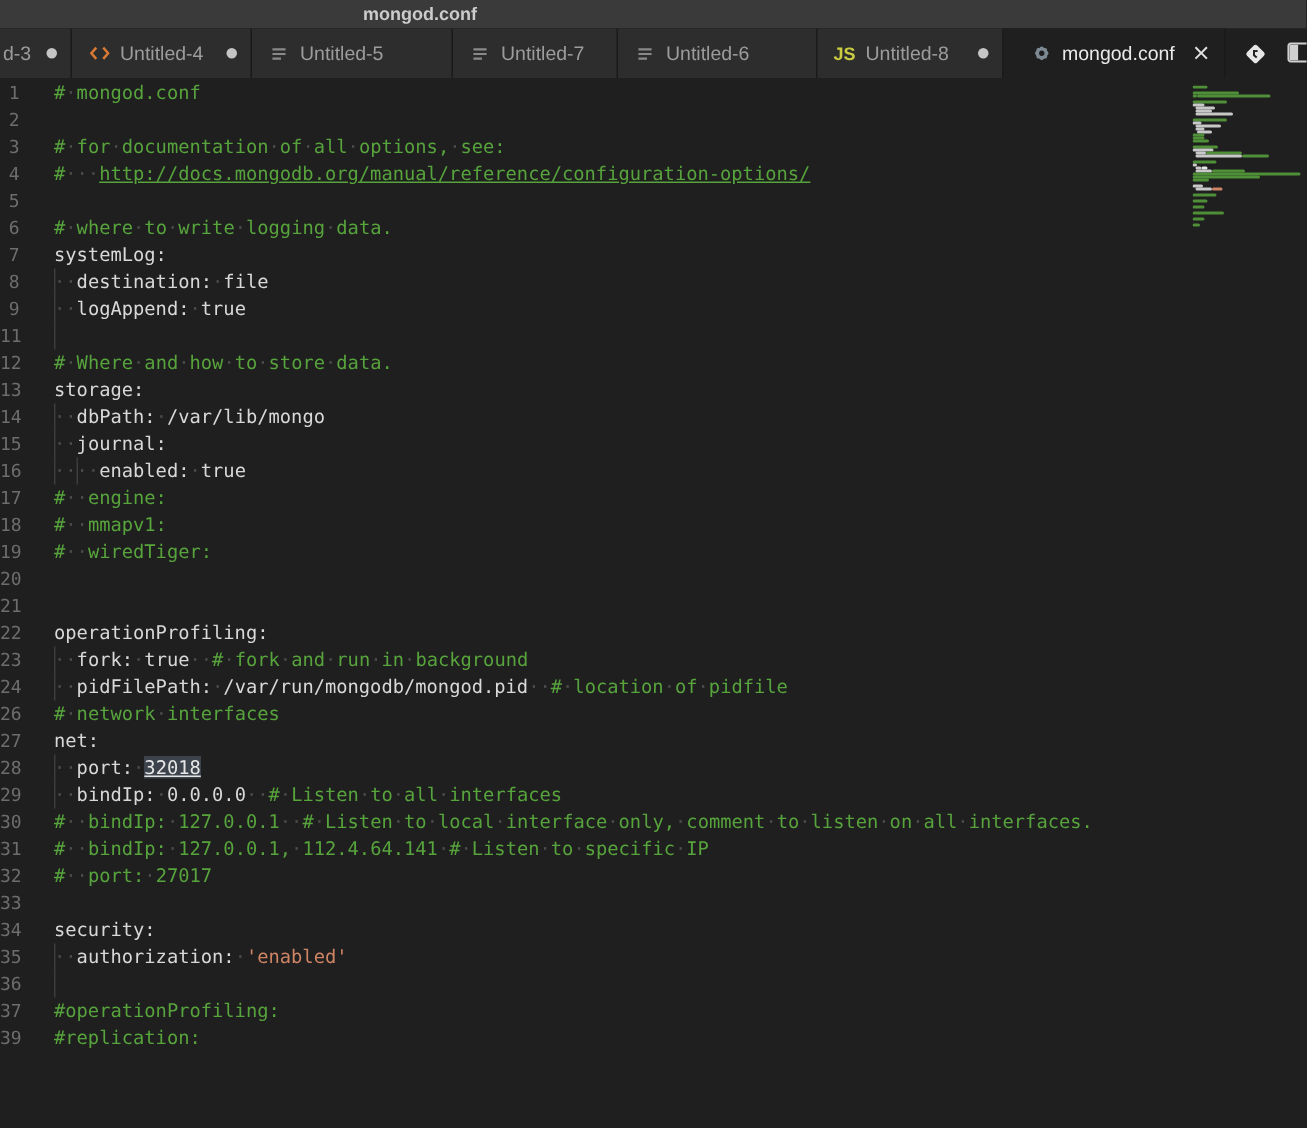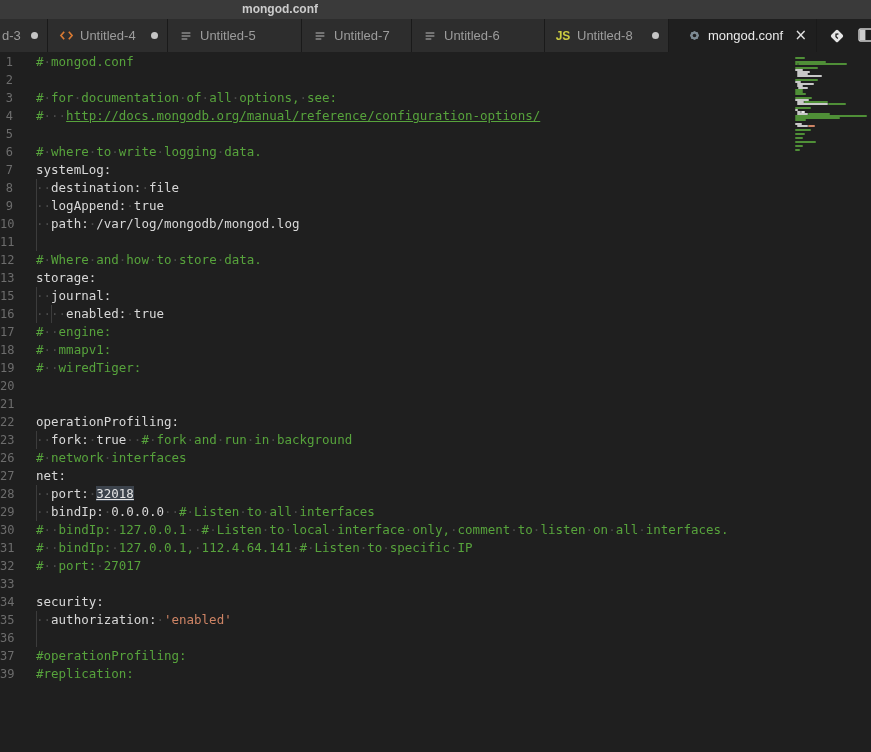--- a/index.html
+++ b/index.html
@@ -195,38 +195,38 @@
       <span class="lnum">8</span>
       <span class="guide" style="left: 36px;"></span>
       <span class="ctext"><span class="tk-t"><span class="ws">··</span>destination:<span class="ws">·</span>file</span></span>
     </div>
     <div class="cline">
       <span class="lnum">9</span>
       <span class="guide" style="left: 36px;"></span>
       <span class="ctext"><span class="tk-t"><span class="ws">··</span>logAppend:<span class="ws">·</span>true</span></span>
     </div>
     <div class="cline">
-      <span class="lnum">10</span>
-      <span class="guide" style="left: 36px;"></span>
-      <span class="ctext"><span class="tk-t"><span class="ws">··</span>path:<span class="ws">·</span>/var/log/mongodb/mongod.log</span></span>
-    </div>
-    <div class="cline">
       <span class="lnum">11</span>
       <span class="guide" style="left: 36px;"></span>
       <span class="ctext"></span>
     </div>
     <div class="cline">
       <span class="lnum">12</span>
       <span class="ctext"><span class="tk-c">#<span class="ws">·</span>Where<span class="ws">·</span>and<span class="ws">·</span>how<span class="ws">·</span>to<span class="ws">·</span>store<span class="ws">·</span>data.</span></span>
     </div>
     <div class="cline">
       <span class="lnum">13</span>
       <span class="ctext"><span class="tk-t">storage:</span></span>
     </div>
     <div class="cline">
+      <span class="lnum">14</span>
+      <span class="guide" style="left: 36px;"></span>
+      <span class="ctext"><span class="tk-t"><span class="ws">··</span>dbPath:<span class="ws">·</span>/var/lib/mongo</span></span>
+    </div>
+    <div class="cline">
       <span class="lnum">15</span>
       <span class="guide" style="left: 36px;"></span>
       <span class="ctext"><span class="tk-t"><span class="ws">··</span>journal:</span></span>
     </div>
     <div class="cline">
       <span class="lnum">16</span>
       <span class="guide" style="left: 36px;"></span>
       <span class="guide" style="left: 51.054px;"></span>
       <span class="ctext"><span class="tk-t"><span class="ws">····</span>enabled:<span class="ws">·</span>true</span></span>
     </div>
@@ -250,20 +250,25 @@
       <span class="lnum">21</span>
     </div>
     <div class="cline">
       <span class="lnum">22</span>
       <span class="ctext"><span class="tk-t">operationProfiling:</span></span>
     </div>
     <div class="cline">
       <span class="lnum">23</span>
       <span class="guide" style="left: 36px;"></span>
       <span class="ctext"><span class="tk-t"><span class="ws">··</span>fork:<span class="ws">·</span>true</span><span class="tk-c"><span class="ws">··</span>#<span class="ws">·</span>fork<span class="ws">·</span>and<span class="ws">·</span>run<span class="ws">·</span>in<span class="ws">·</span>background</span></span>
+    </div>
+    <div class="cline">
+      <span class="lnum">24</span>
+      <span class="guide" style="left: 36px;"></span>
+      <span class="ctext"><span class="tk-t"><span class="ws">··</span>pidFilePath:<span class="ws">·</span>/var/run/mongodb/mongod.pid</span><span class="tk-c"><span class="ws">··</span>#<span class="ws">·</span>location<span class="ws">·</span>of<span class="ws">·</span>pidfile</span></span>
     </div>
     <div class="cline">
       <span class="lnum">26</span>
       <span class="ctext"><span class="tk-c">#<span class="ws">·</span>network<span class="ws">·</span>interfaces</span></span>
     </div>
     <div class="cline">
       <span class="lnum">27</span>
       <span class="ctext"><span class="tk-t">net:</span></span>
     </div>
     <div class="cline">

